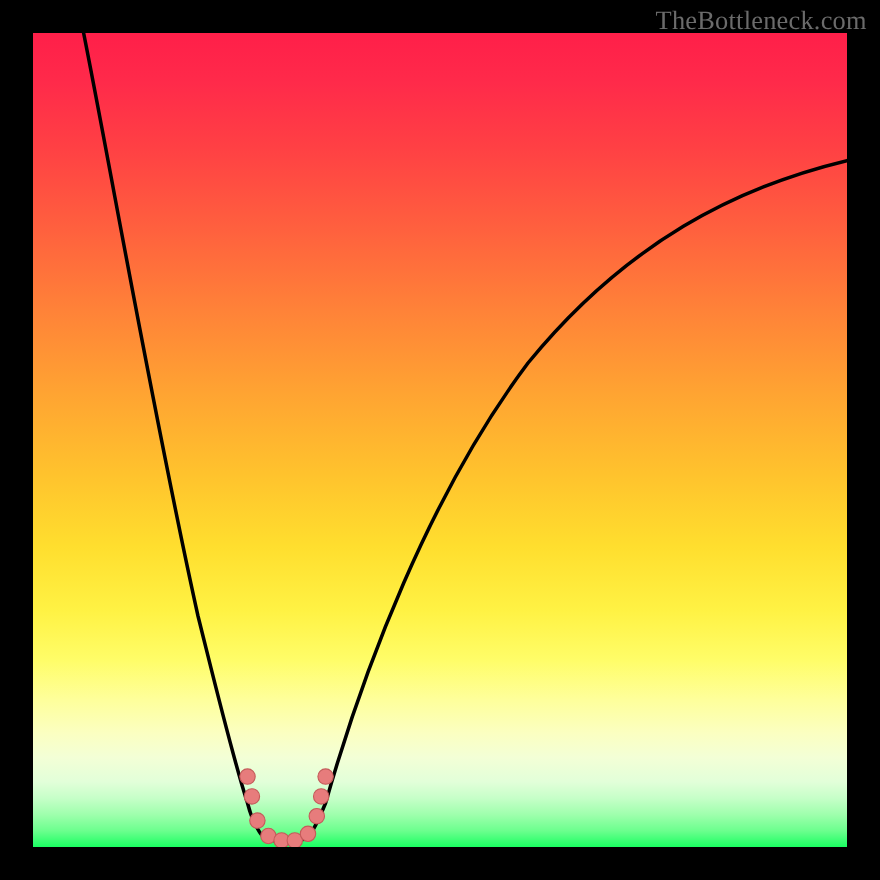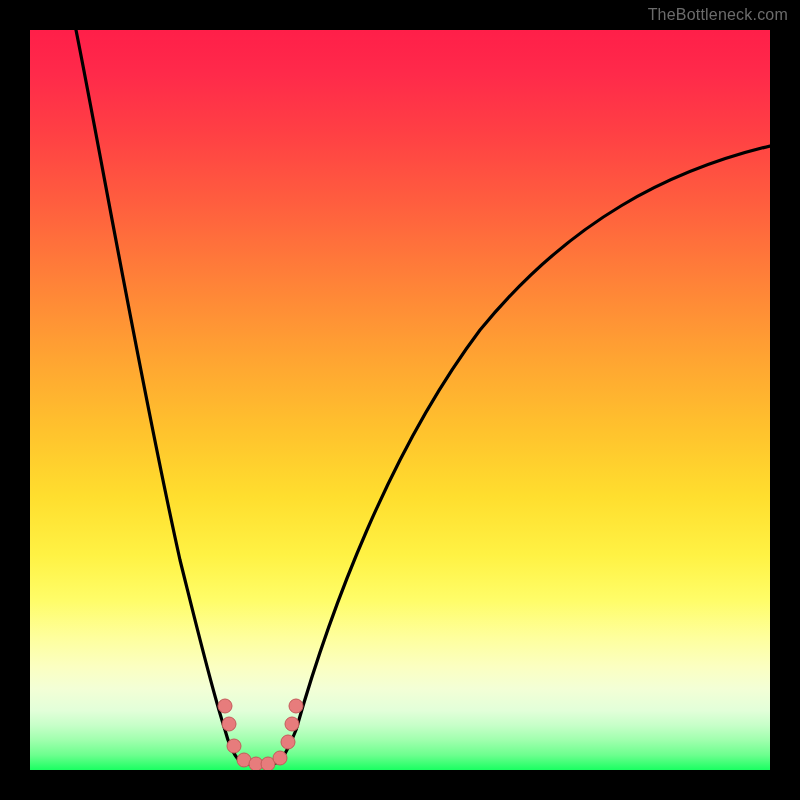--- a/index.html
+++ b/index.html
@@ -7,22 +7,22 @@
   .canvas {
     position: relative;
     width: 800px;
     height: 800px;
     background: #000;
   }
   .watermark {
     position: absolute;
     top: 6px;
     right: 12px;
-    font-family: Liberation Sans, sans-serif;
-    font-size: 16px;
+    font-family: Liberation Serif, serif;
+    font-size: 24px;
     color: #6b6b6b;
     letter-spacing: 0.2px;
     z-index: 10;
   }
   .plot {
     position: absolute;
     left: 30px;
     top: 30px;
     width: 740px;
     height: 740px;

